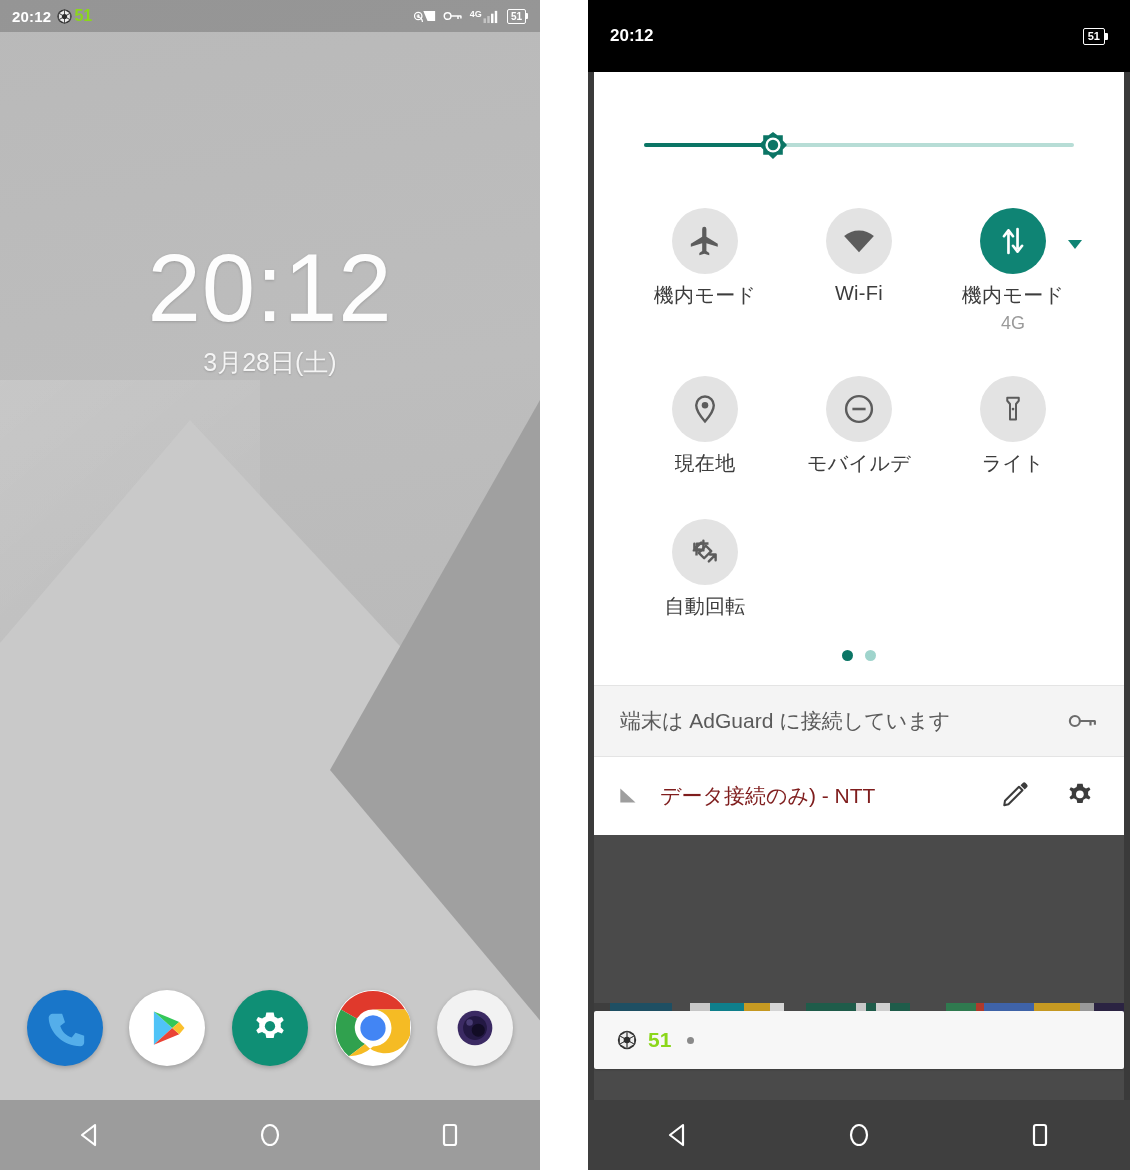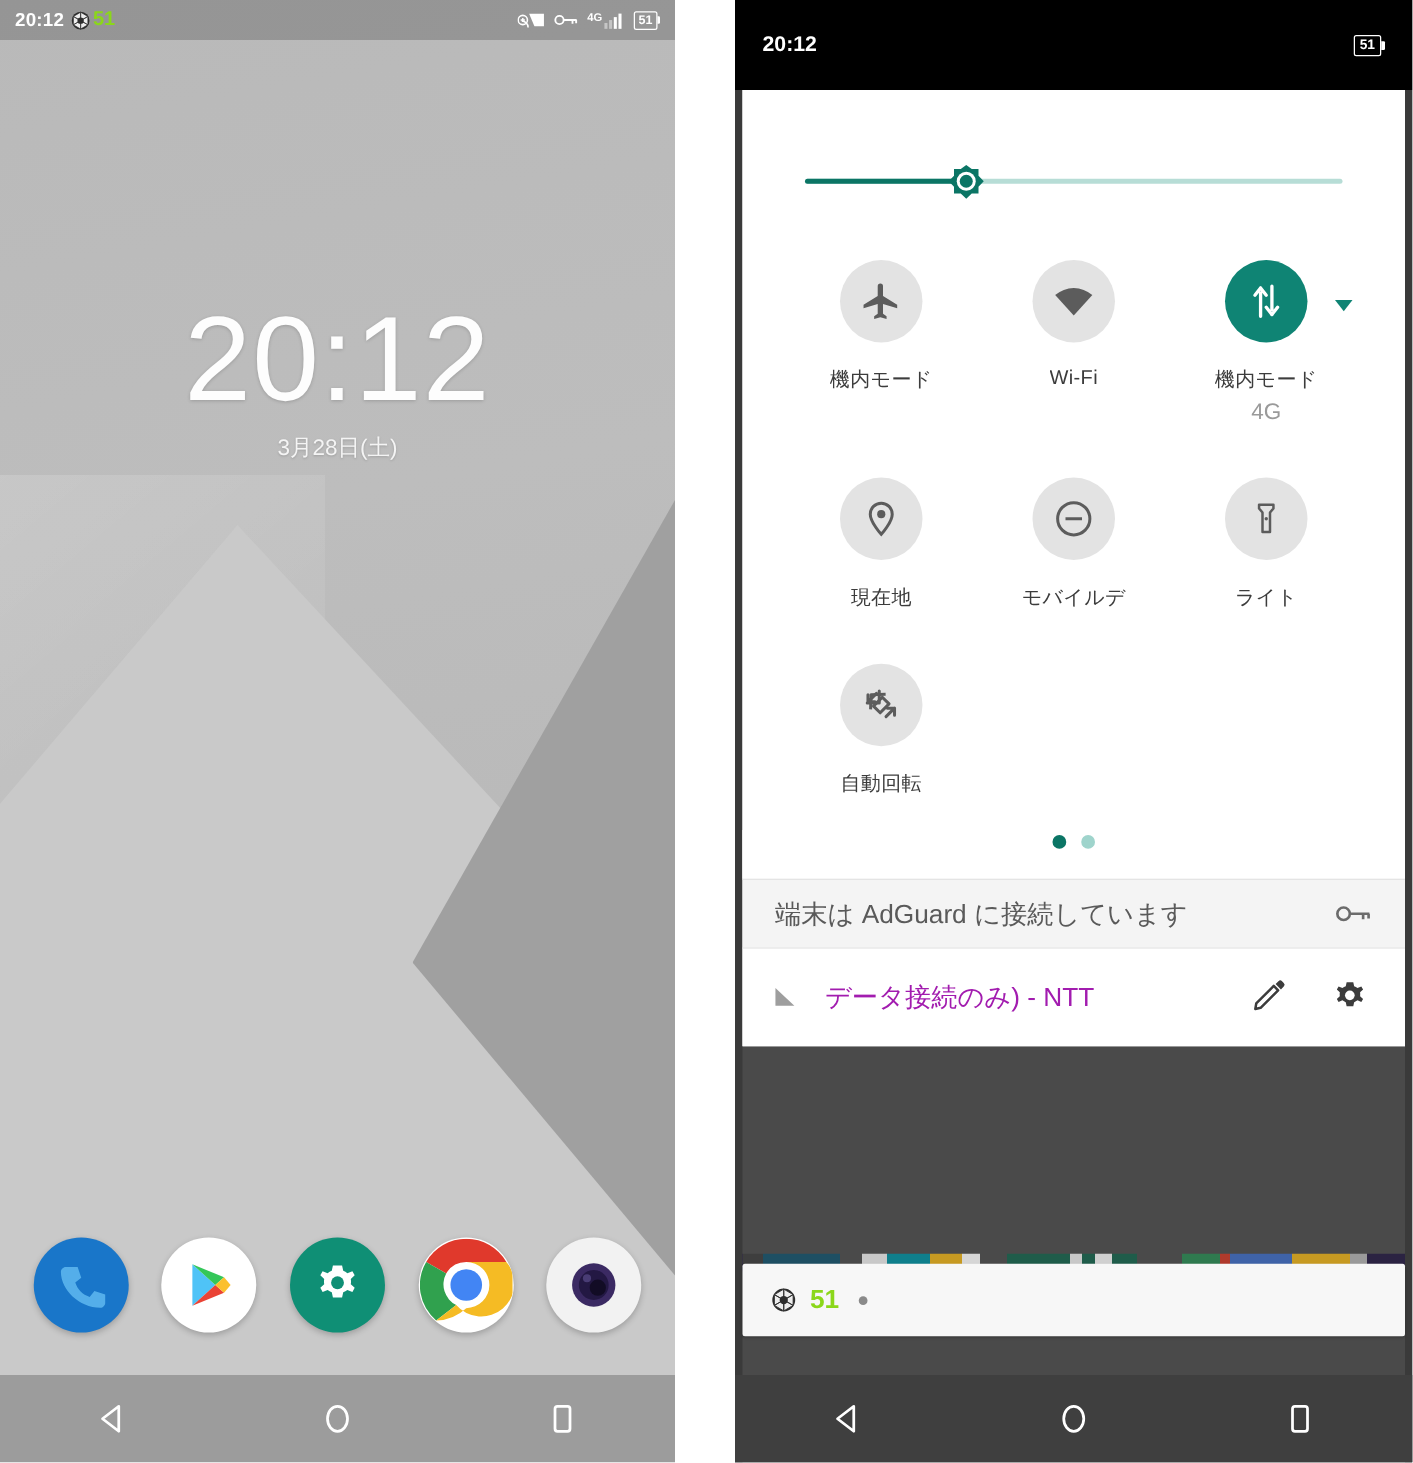--- a/index.html
+++ b/index.html
@@ -52,21 +52,21 @@
   .clock-widget {
     position: absolute; left: 0; top: 240px; width: 540px;
     text-align: center; color: #ffffff;
   }
   .clock-time {
     font-size: 96px; font-weight: 300; letter-spacing: 1px;
     line-height: 1.0; color: #fdfdfd;
     text-shadow: 0 1px 3px rgba(0,0,0,0.18);
   }
   .clock-date {
-    margin-top: 10px; font-size: 18px; font-weight: 400;
+    margin-top: 10px; font-size: 25px; font-weight: 400;
     color: #f4f4f4; text-shadow: 0 1px 2px rgba(0,0,0,0.18);
   }
 
   .dock {
     position: absolute; left: 0; bottom: 104px; width: 540px;
     display: flex; justify-content: space-evenly; align-items: center;
   }
   .app-icon {
     width: 76px; height: 76px; border-radius: 50%;
     display: flex; align-items: center; justify-content: center;
@@ -120,45 +120,45 @@
   .tile-grid {
     display: grid; grid-template-columns: repeat(3, 1fr);
     row-gap: 42px; padding: 46px 34px 26px 34px;
   }
   .tile { display: flex; flex-direction: column; align-items: center; position: relative; }
   .tile-circle {
     width: 66px; height: 66px; border-radius: 50%;
     background: #e3e3e3; display:flex; align-items:center; justify-content:center;
   }
   .tile-circle.active { background: #0f8474; }
-  .tile-label { margin-top: 20px; font-size: 16px; color: #3c3c3c; letter-spacing: 0.3px; max-width: 150px; text-align:center; white-space: nowrap; overflow:hidden; }
+  .tile-label { margin-top: 8px; font-size: 20px; color: #3c3c3c; letter-spacing: 0.3px; max-width: 150px; text-align:center; white-space: nowrap; overflow:hidden; }
   .tile-sub { margin-top: 4px; font-size: 18px; color: #9a9a9a; }
   .tile-caret {
     position: absolute; right: 8px; top: 32px;
     width: 0; height: 0; border-left: 7px solid transparent; border-right: 7px solid transparent;
     border-top: 9px solid #0f8474;
   }
 
   .page-dots { display:flex; justify-content:center; gap: 12px; padding: 4px 0 24px 0; background:#fff; }
   .dot { width: 11px; height: 11px; border-radius: 50%; background: #9fd4cc; }
   .dot.on { background: #0b7565; }
 
   .vpn-banner {
     background: #f4f4f4; border-top: 1px solid #e4e4e4; border-bottom: 1px solid #e4e4e4;
-    height: 56px; display: flex; align-items: center; justify-content: space-between;
+    height: 72px; display: flex; align-items: center; justify-content: space-between;
     padding: 0 26px;
   }
   .vpn-text { font-size: 21px; color: #5a5a5a; }
 
   .carrier-row {
     background: #ffffff; height: 78px;
     display: flex; align-items: center; padding: 0 22px; gap: 18px;
   }
   .carrier-text {
-    flex: 1; font-size: 21px; color: #a21caf; white-space: nowrap; overflow: hidden;
+    flex: 1; font-size: 21px; color: #7f1d1d; white-space: nowrap; overflow: hidden;
     -webkit-mask-image: linear-gradient(to right, #000 86%, transparent 99%);
     mask-image: linear-gradient(to right, #000 86%, transparent 99%);
   }
   .carrier-actions { display: flex; align-items: center; gap: 34px; padding-right: 6px; }
 
   .app-strip {
     position: absolute; left: 6px; width: 530px; height: 14px;
     background: repeating-linear-gradient(90deg,
       #3e3e3e 0px, #3e3e3e 16px, #1e4f63 16px, #1e4f63 78px, #4a4a4a 78px, #4a4a4a 96px,
       #c8c8c8 96px, #c8c8c8 116px, #0f7f8c 116px, #0f7f8c 150px, #c79a22 150px, #c79a22 176px,

